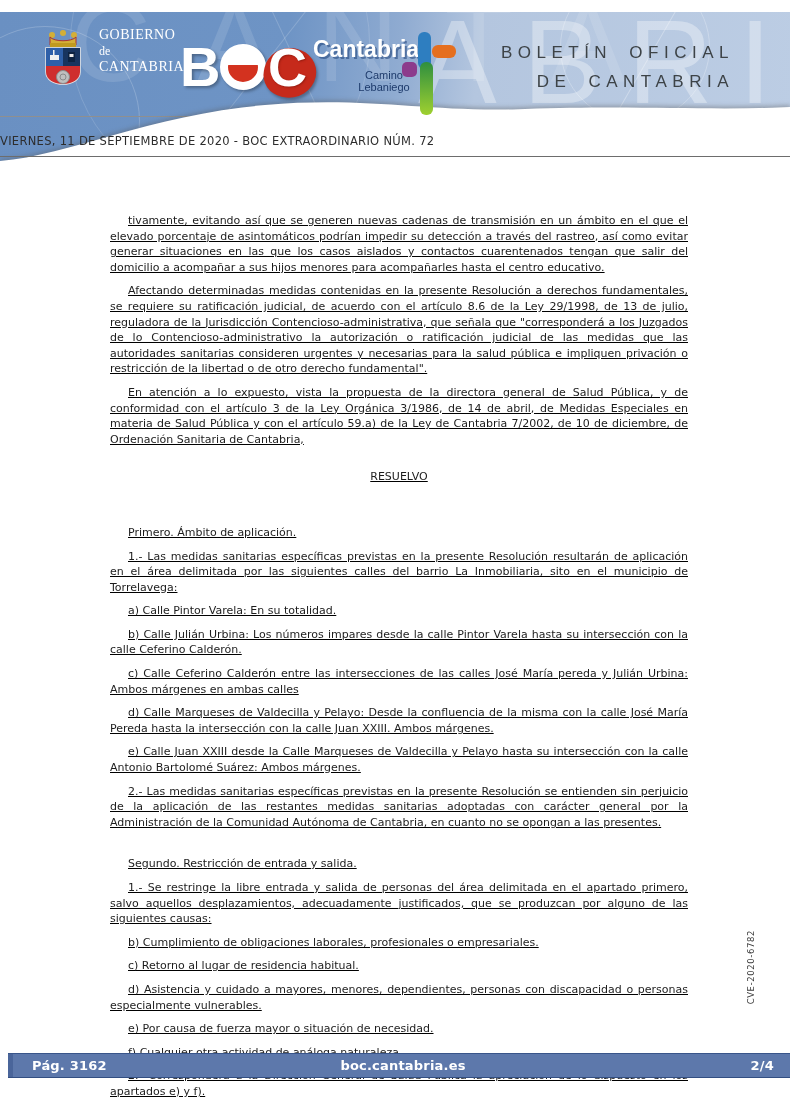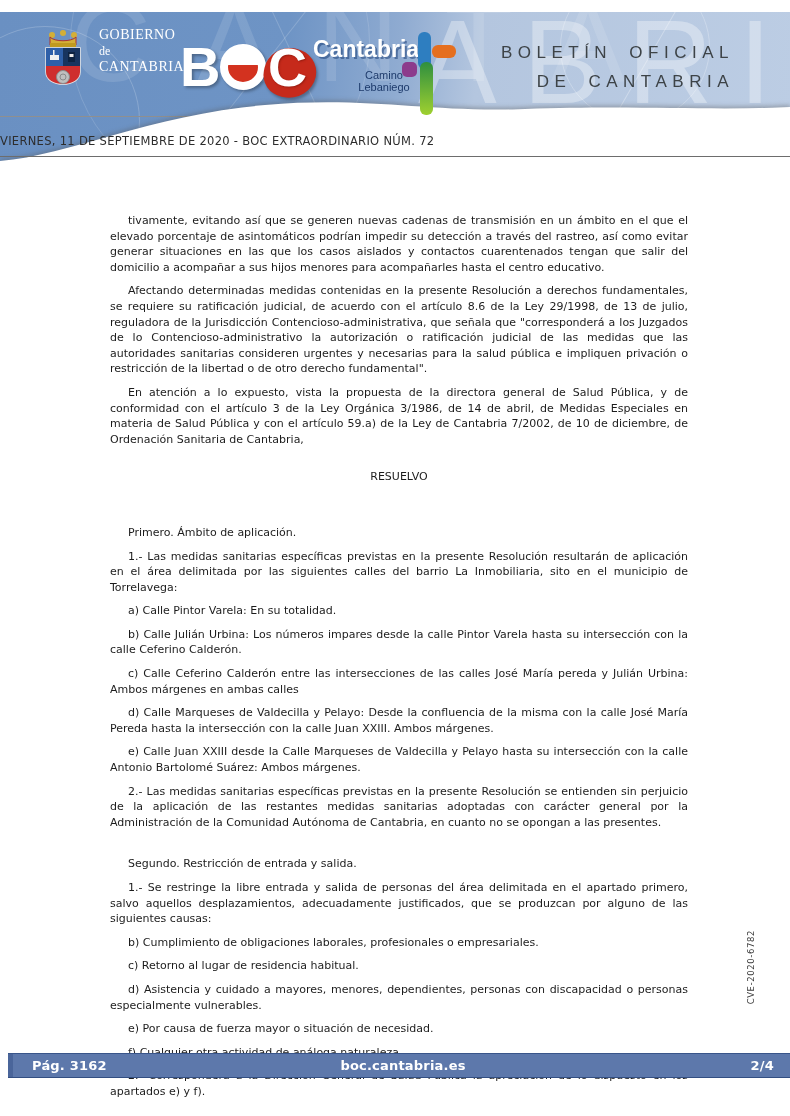--- a/index.html
+++ b/index.html
@@ -65,21 +65,21 @@
               font-family:"Liberation Sans",sans-serif; font-weight:400; color:#3d4347;
               font-size:17px; letter-spacing:5.5px; word-spacing:7px; line-height:29px; }
 
   
   .date-row { position:absolute; top:122px; left:0; width:790px; text-align:left;
               font-size:11.5px; letter-spacing:0.3px; color:#2d2d2d; z-index:6; }
   .date-rule { position:absolute; top:144px; left:0; width:790px; height:1px; background:#6d6d6d; z-index:6; }
 
   
   .main { position:absolute; top:150px; left:0; width:790px; }
-  .doc { padding:51px 102px 0 110px; }
+  .doc { padding:51px 102px 0 110px;text-decoration:underline; }
   .blk { font-size:11px; line-height:15.6px; color:#1c1c1c; text-align:justify; text-indent:18px; margin-top:8px; }
   .blk:first-child { margin-top:0; }
   .blk.center { text-align:center; text-indent:0; margin-top:22px; margin-bottom:40px; }
   .blk.section { margin-top:26px; }
 
   
   .cve { position:absolute; top:918px; right:34px; writing-mode:vertical-rl; transform:rotate(180deg);
          font-size:8.5px; letter-spacing:0.6px; color:#3a3a3a; }
 
   

